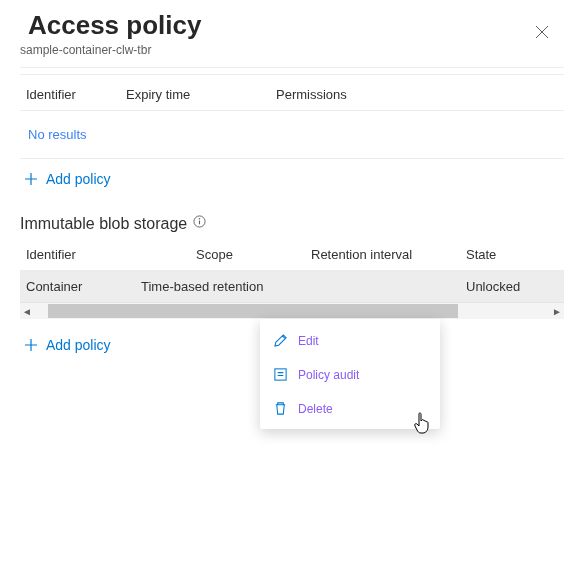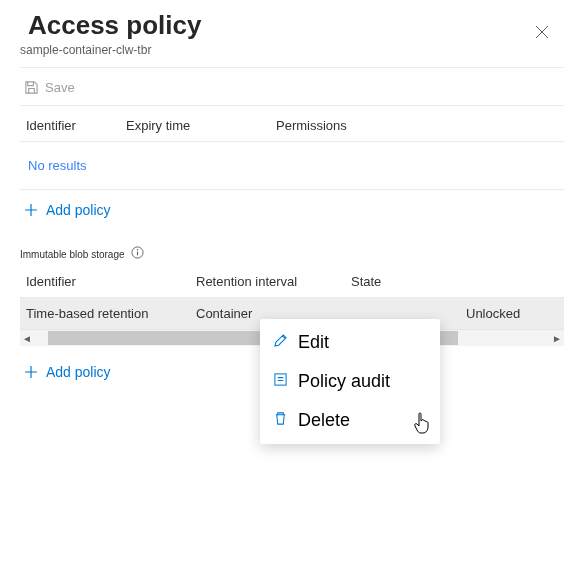--- a/index.html
+++ b/index.html
@@ -31,21 +31,21 @@
   .tbl-head { display: flex; padding: 6px 6px; font-size:13px; color:#323130; }
   .noresults { padding: 10px 8px 16px 8px; border-bottom: 1px solid #edebe9; color:#3b82f6; }
   .sap-head .c1 { width: 100px; }
   .sap-head .c2 { width: 180px; }
   .sap-head .c3 { width: 150px; }
   .sap-head .c4 { flex:1; }
 
   .addbtn { display:flex; align-items:center; gap:8px; padding: 12px 4px; color:#0078d4; cursor:pointer; font-size:14px;}
   .addbtn .plus { color:#0078d4; }
 
-  .ibs-title { display:flex; align-items:flex-end; gap:6px; padding: 16px 0 8px 0; font-size:10px;}
+  .ibs-title { display:flex; align-items:flex-start; gap:6px; padding: 16px 0 8px 0; font-size:16px;}
   .info-icon { width:14px; height:14px; display:inline-flex; }
 
   .ibs-head { display:flex; padding: 6px 6px; }
   .ibs-head div, .ibs-row div.cell { font-size:13px; }
   .col-id { width: 170px; }
   .col-scope { width: 115px; }
   .col-ret { width: 155px; }
   .col-state { flex:1; }
 
   .ibs-row {
@@ -72,25 +72,25 @@
     position: absolute;
     left: 260px; top: 319px;
     width: 180px;
     background: #fff;
     box-shadow: 0 4px 14px rgba(0,0,0,0.18);
     border-radius: 2px;
     padding: 4px 0;
     z-index: 20;
   }
   .ctxitem {
-    display:flex; align-items:flex-start; gap:10px;
+    display:flex; align-items:flex-end; gap:10px;
     padding: 9px 12px;
     cursor: pointer;
-    font-size: 18px;
-    color:#000000;
+    font-size: 12px;
+    color:#8b5cf6;
   }
   .ctxitem:hover, .ctxitem.hover { background:#f3f2f1; }
   .ctxitem .ic { width:16px; height:16px; display:flex; align-items:center; justify-content:center;}
 
   .cursor-img {
     position:absolute; left: 414px; top: 412px; z-index: 30;
     pointer-events:none;
   }
 
   svg { display:block; }
@@ -104,28 +104,20 @@
     <div class="subtitle">sample-container-clw-tbr</div>
     <div class="close-x">
       <svg width="14" height="14" viewBox="0 0 14 14">
           <path d="M1 1 L13 13 M13 1 L1 13" stroke="#605e5c" stroke-width="1"></path>
         </svg>
     </div>
   </div>
 
   <div class="divider"></div>
 
-  <div class="toolbar">
-    <div class="toolbtn">
-      <svg width="15" height="15" viewBox="0 0 16 16">
-          <path d="M2 2h9l3 3v9H2V2z M4 2v4h6V2 M5 9h6v5H5z" fill="none" stroke="#a19f9d" stroke-width="1.2"></path>
-        </svg>
-      <span>Save</span>
-    </div>
-  </div>
 
   <div class="divider"></div>
 
   <div class="tbl">
     <div class="tbl-head sap-head">
       <div class="c1">Identifier</div>
       <div class="c3">Expiry time</div>
       <div class="c4">Permissions</div>
     </div>
     <div class="divider" style="margin-top:2px;"></div>
@@ -144,27 +136,28 @@
       <svg width="13" height="13" viewBox="0 0 14 14">
           <circle cx="7" cy="7" r="6" fill="none" stroke="#605e5c" stroke-width="1"></circle>
           <circle cx="7" cy="4" r="0.8" fill="#605e5c"></circle>
           <path d="M7 6v4" stroke="#605e5c" stroke-width="1.2"></path>
         </svg>
     </span>
   </div>
   <div class="tbl">
     <div class="ibs-head">
       <div class="col-id">Identifier</div>
+      <div class="col-scope">Scope</div>
       <div class="col-ret">Retention interval</div>
       <div class="col-state">State</div>
     </div>
     <div class="divider" style="margin-top:2px;margin-bottom:0;"></div>
     <div class="ibs-row">
+      <div class="cell col-scope">Container</div>
       <div class="cell col-id">Time-based retention</div>
-      <div class="cell col-scope">Container</div>
       <div class="cell col-ret"></div>
       <div class="cell col-state">Unlocked</div>
     </div>
     <div class="hscroll">
       <div class="arrow">◄</div>
       <div class="track">
         <div class="thumb"></div>
       </div>
       <div class="arrow">►</div>
     </div>

